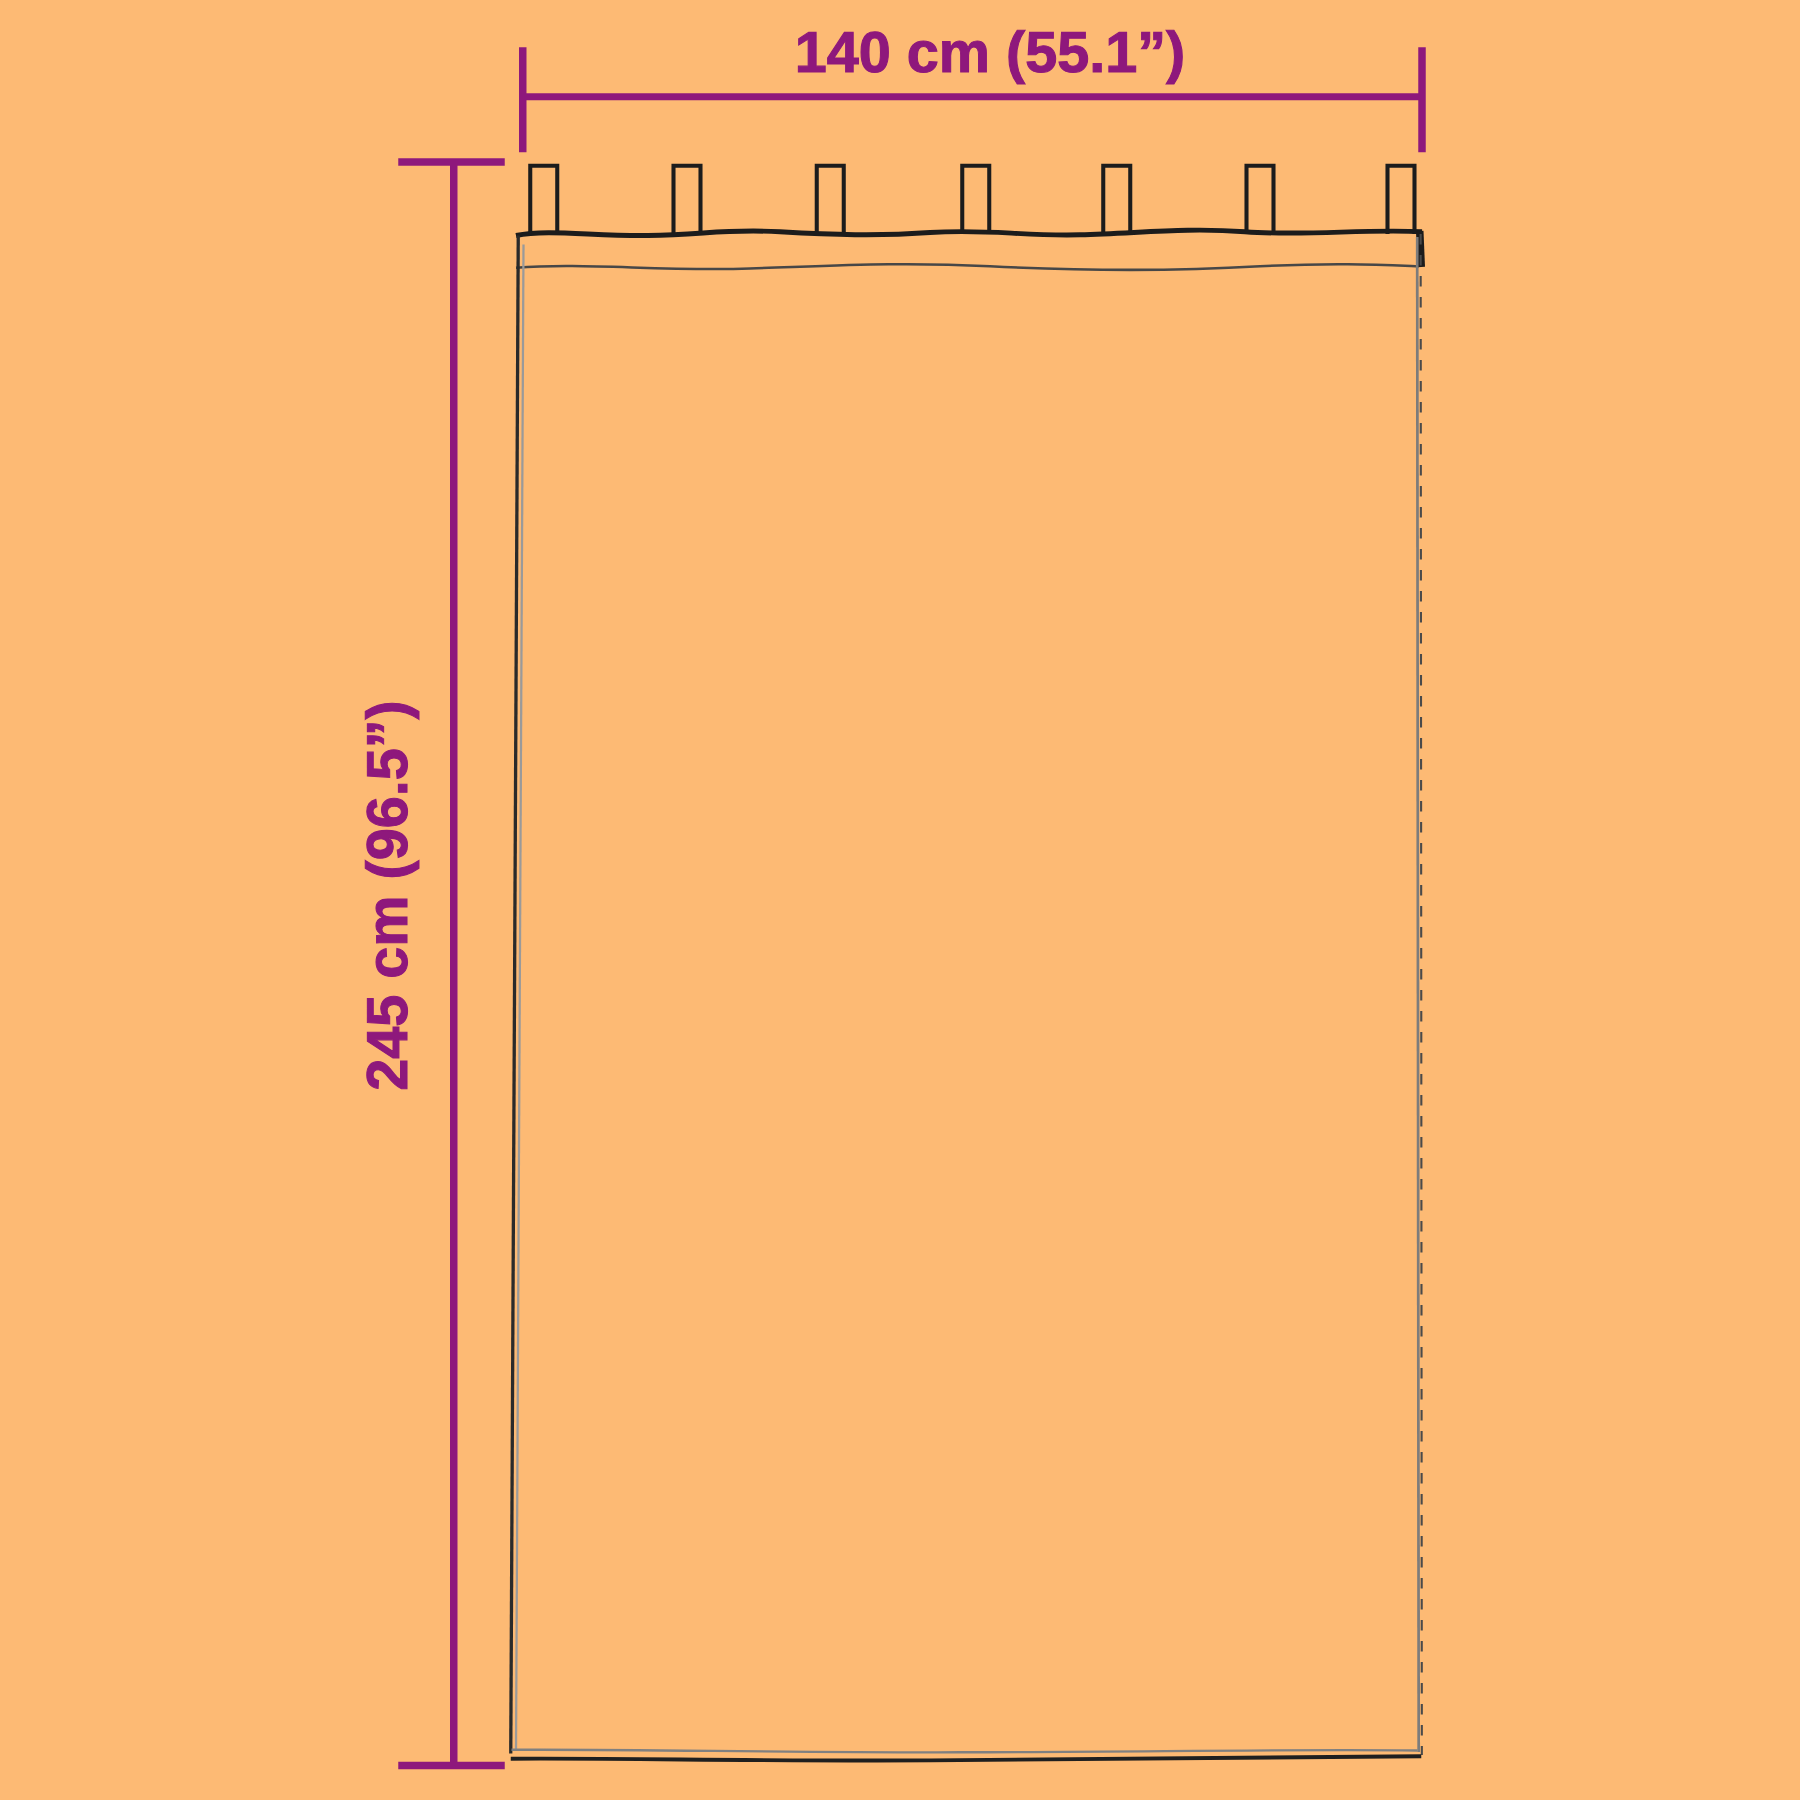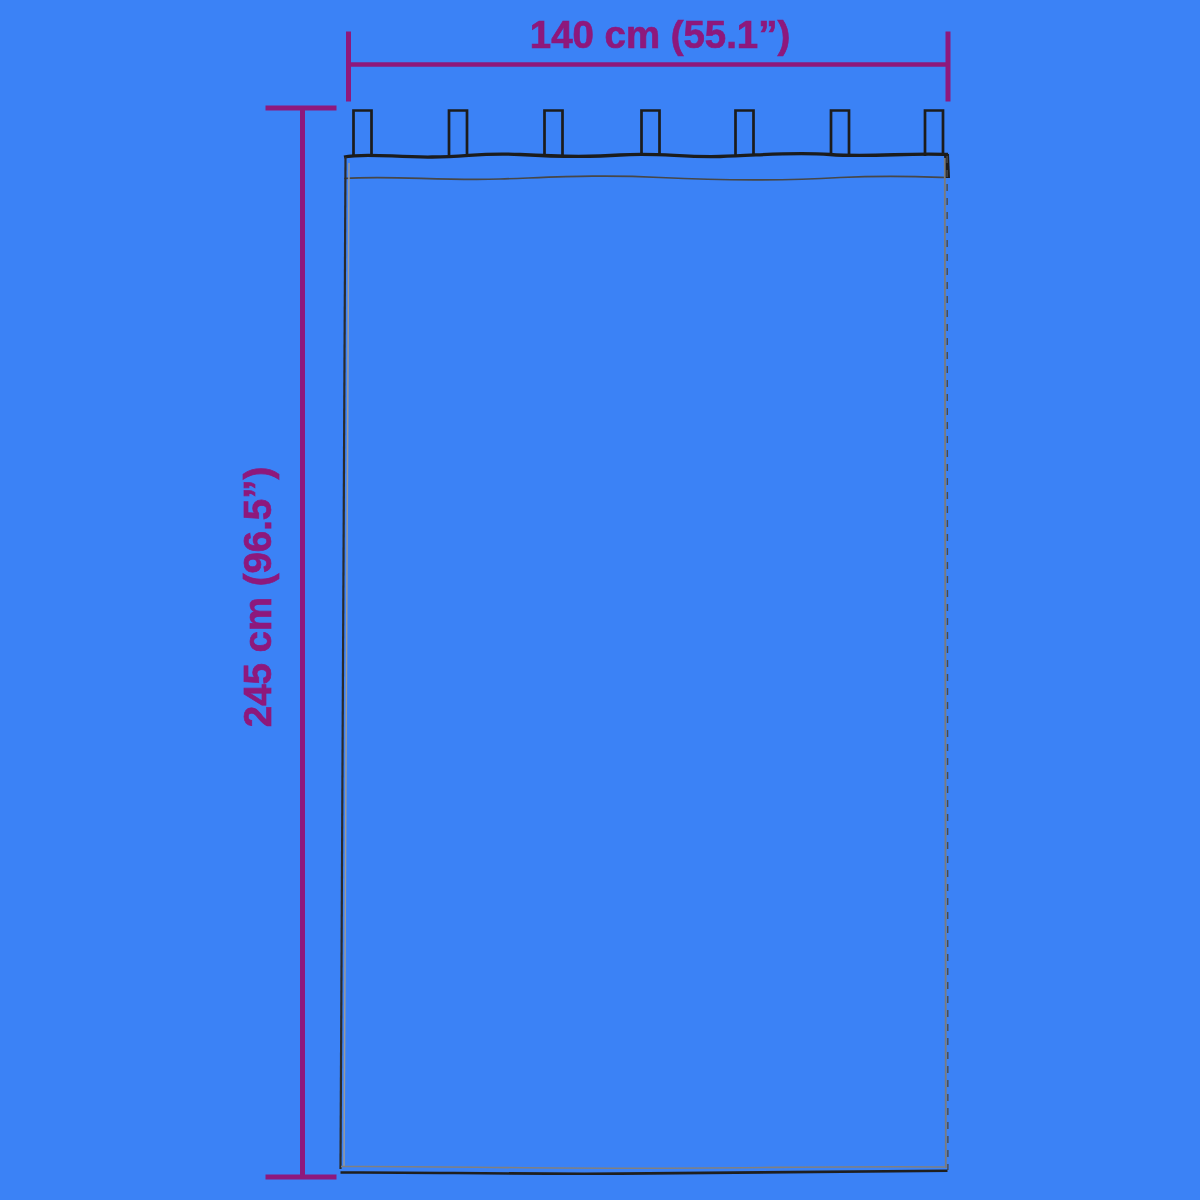--- a/index.html
+++ b/index.html
@@ -1,17 +1,17 @@
 <!DOCTYPE html>
 <html><head>
 <meta charset="utf-8">
 <title>Curtain dimensions</title>
 <style>
   html,body{margin:0;padding:0;background:#ffffff;}
-  .wrap{width:1200px;height:1200px;position:relative;background:#3b82f6;overflow:hidden;}
+  .wrap{width:1200px;height:1200px;position:relative;background:#fdba74;overflow:hidden;}
   svg{display:block;}
   text{font-family:"Liberation Sans", sans-serif;font-weight:bold;}
 </style>
 </head>
 <body>
 
 <div class="wrap">
 <svg width="1200" height="1200" viewBox="0 0 1200 1200">
 
   <text x="660" y="48" font-size="38.4" fill="#8e187c" stroke="#8e187c" stroke-width="0.7" text-anchor="middle">140 cm (55.1”)</text>

